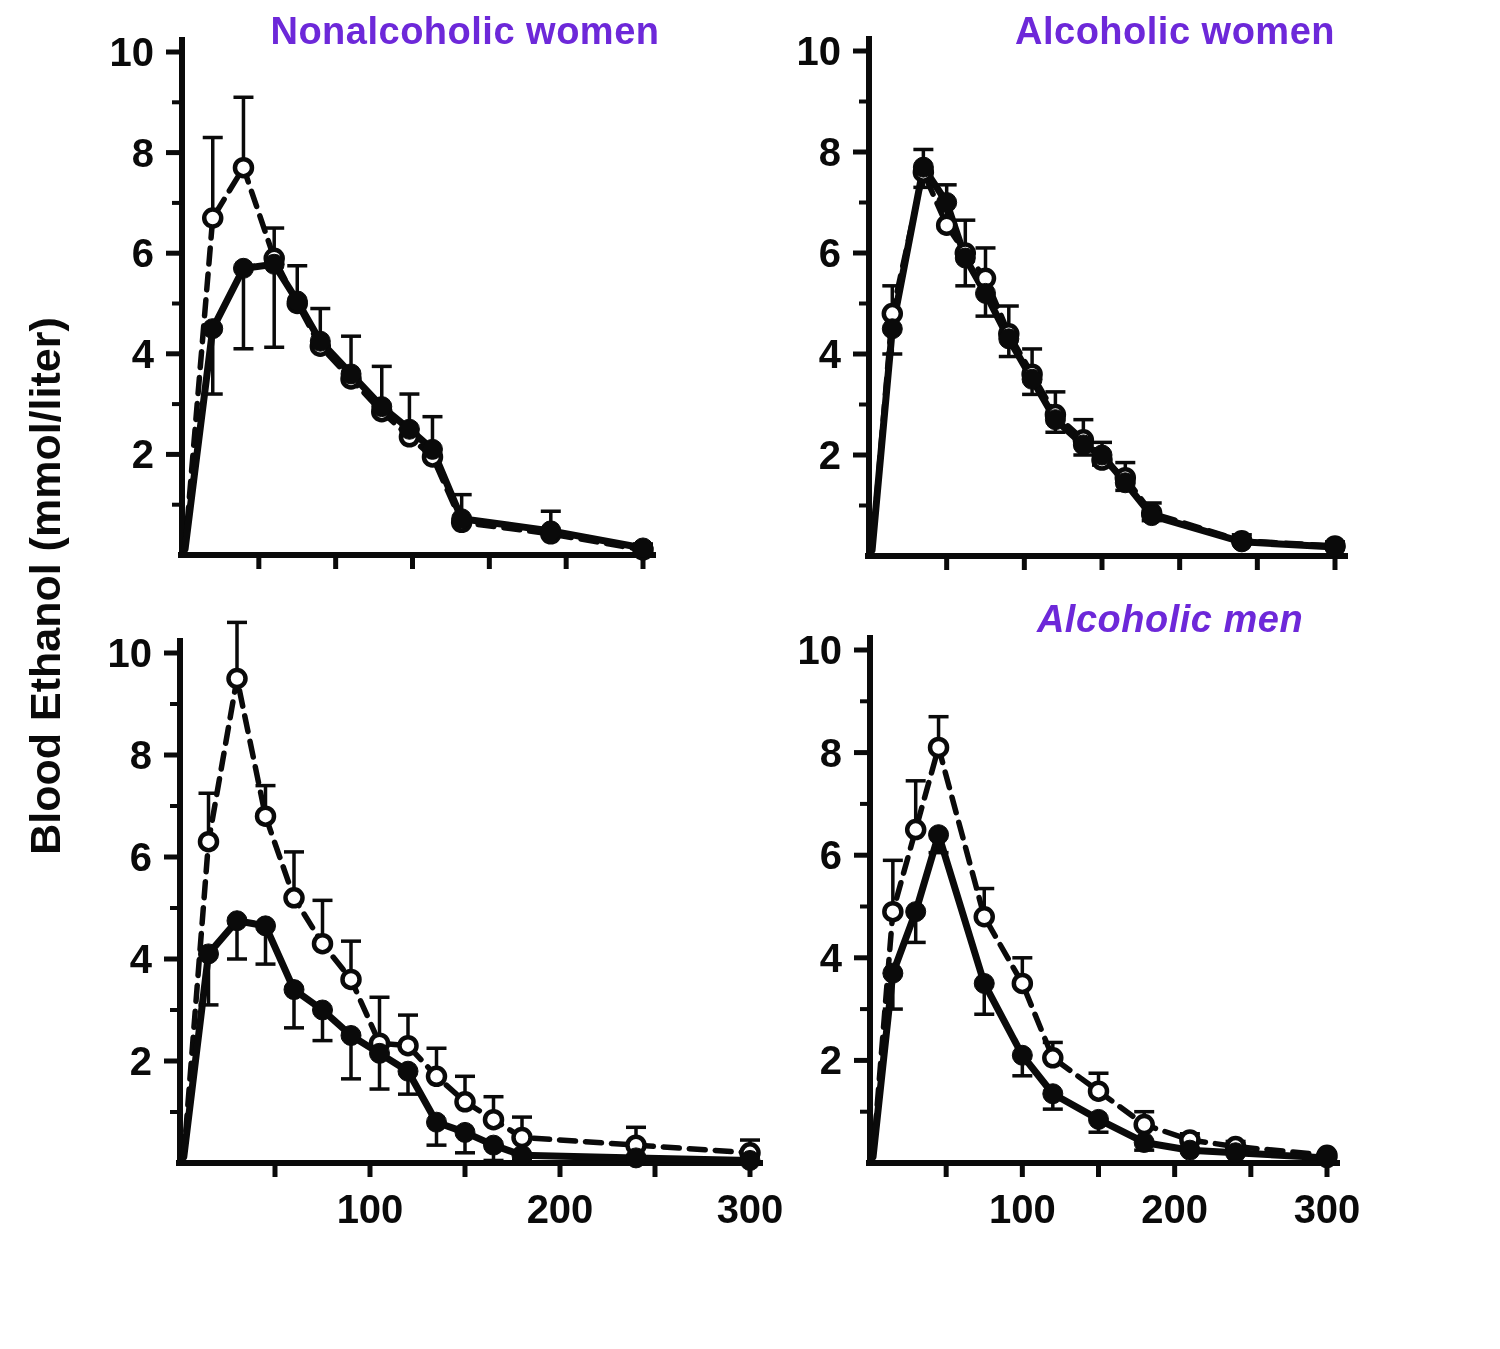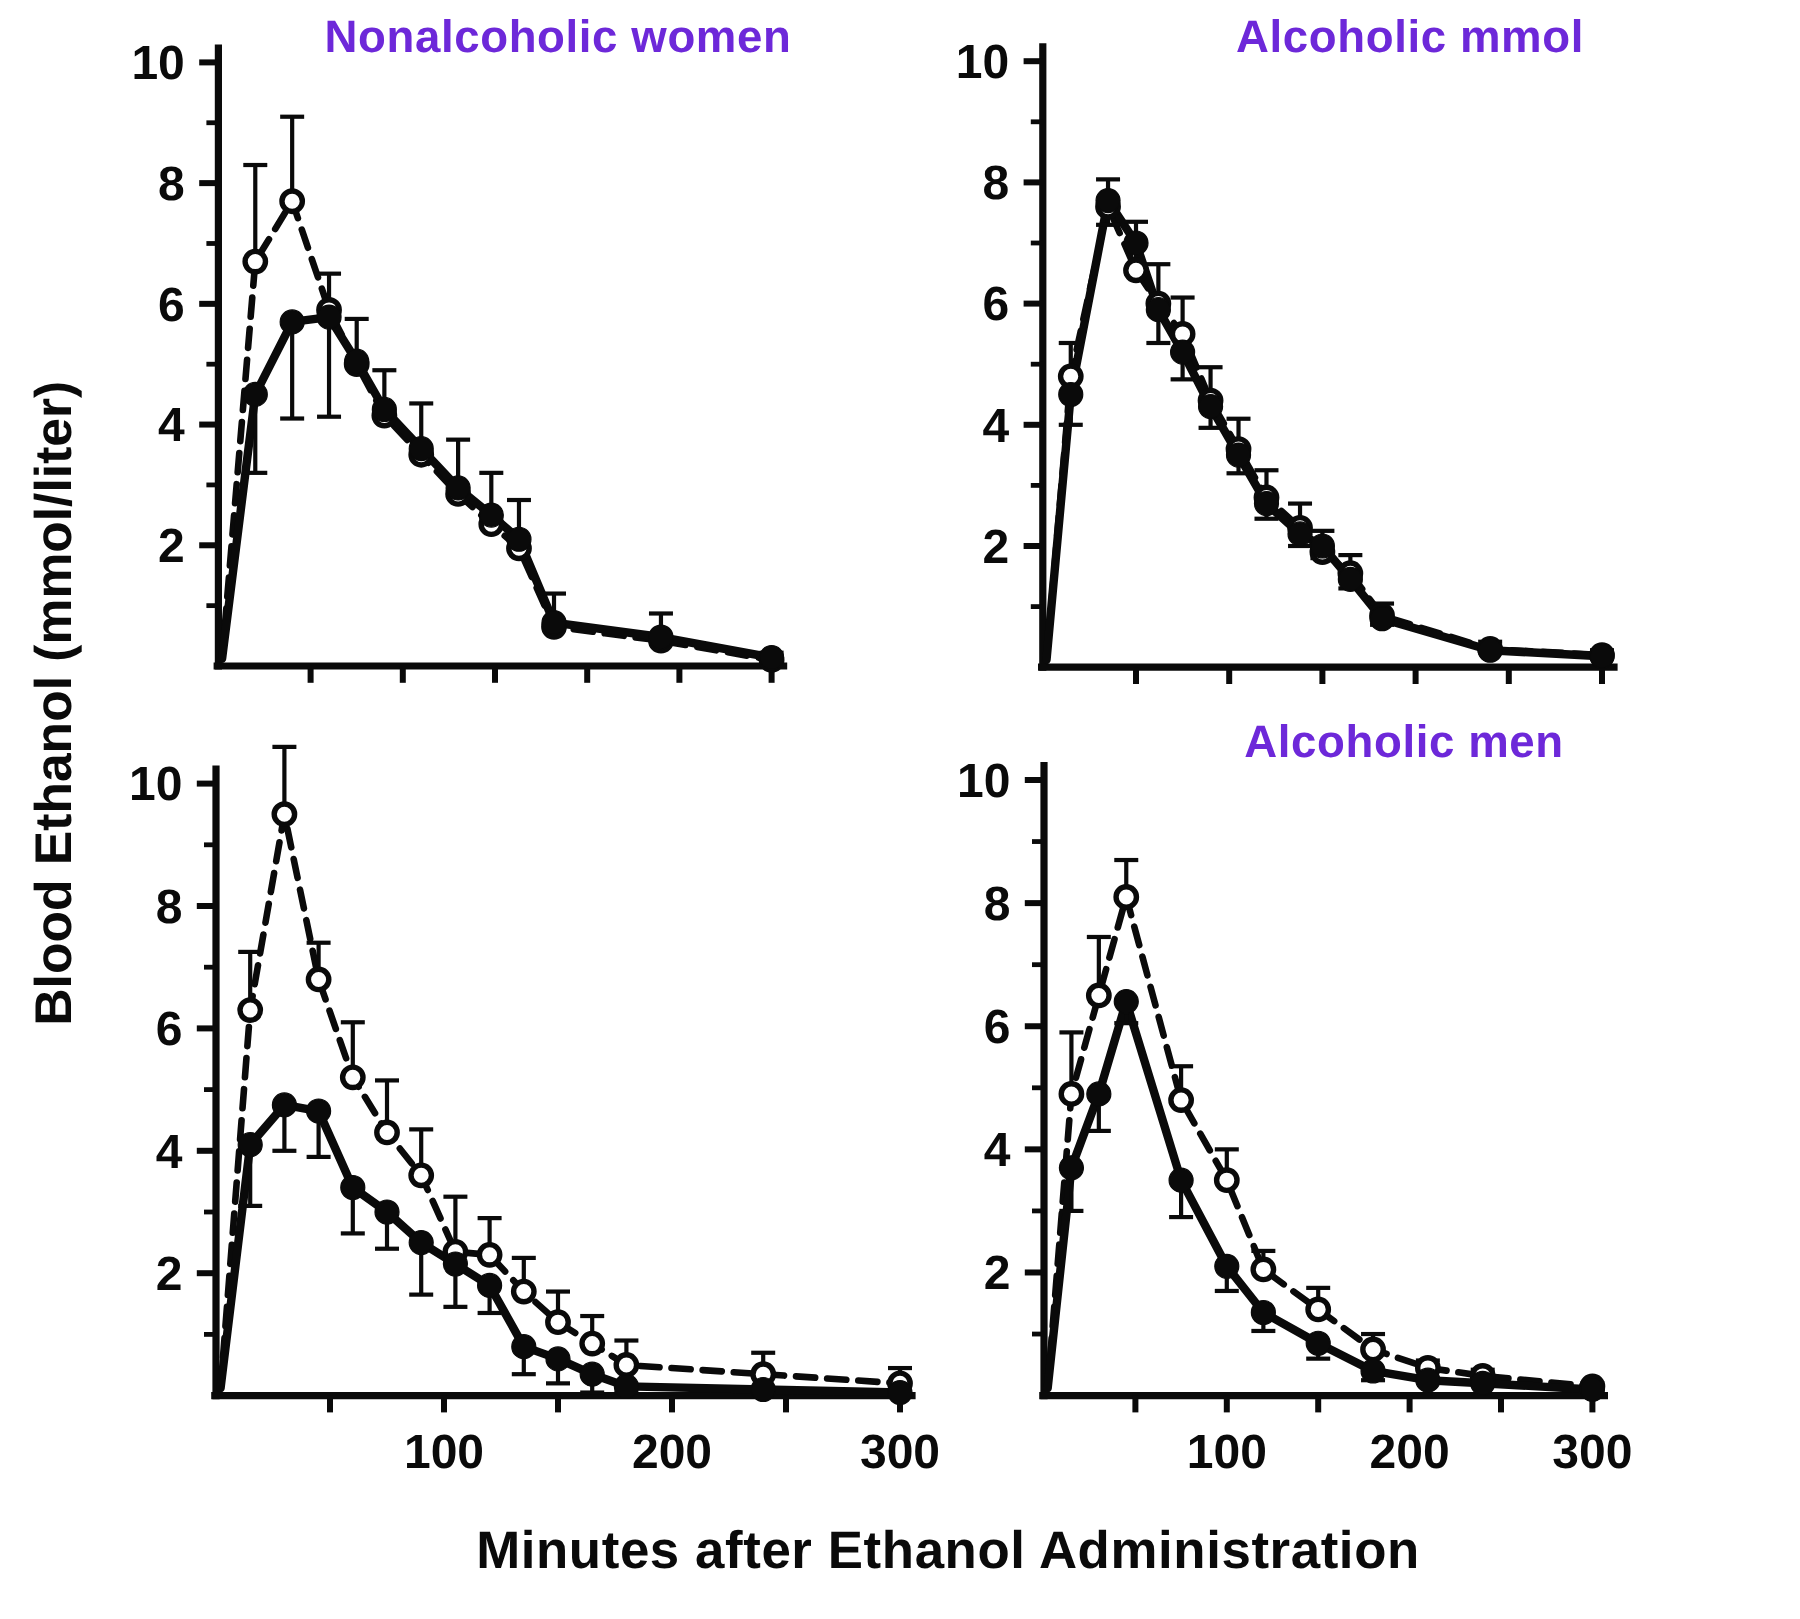--- a/index.html
+++ b/index.html
@@ -23,22 +23,22 @@
   svg.chart{position:absolute;overflow:visible;}
 </style>
 </head>
 <body>
 
 <div id="stage">
 
   <div class="axis-label" id="ylabel">Blood Ethanol (mmol/liter)</div>
 
   <div class="panel-title" style="left:140px;top:10px;width:650px;">Nonalcoholic women</div>
-  <div class="panel-title" style="left:850px;top:10px;width:650px;">Alcoholic mmol</div>
-  <div class="panel-title" style="left:845px;top:598px;width:650px;">Alcoholic men</div>
+  <div class="panel-title" style="left:850px;top:10px;width:650px;">Alcoholic women</div>
+  <div class="panel-title" style="left:845px;top:598px;width:650px;font-style:italic;">Alcoholic men</div>
 
   <svg class="chart" id="chart0" style="left:95px;top:25px;" width="620" height="600">
       <line x1="87" y1="15" x2="87" y2="530" stroke="#0a0a0a" stroke-width="6" stroke-linecap="square"></line>
       <line x1="86" y1="530" x2="558" y2="530" stroke="#0a0a0a" stroke-width="6" stroke-linecap="square"></line>
       <line x1="71" y1="429.4" x2="87" y2="429.4" stroke="#0a0a0a" stroke-width="5"></line>
       <text x="59" y="443.4" text-anchor="end" font-size="40" font-weight="700" fill="#0a0a0a">2</text>
       <line x1="71" y1="328.79999999999995" x2="87" y2="328.79999999999995" stroke="#0a0a0a" stroke-width="5"></line>
       <text x="59" y="342.79999999999995" text-anchor="end" font-size="40" font-weight="700" fill="#0a0a0a">4</text>
       <line x1="71" y1="228.2" x2="87" y2="228.2" stroke="#0a0a0a" stroke-width="5"></line>
       <text x="59" y="242.2" text-anchor="end" font-size="40" font-weight="700" fill="#0a0a0a">6</text>
@@ -415,14 +415,13 @@
       <circle cx="204.25" cy="358.45000000000005" r="10" fill="#0a0a0a" stroke="#0a0a0a"></circle>
       <circle cx="242.33333333333331" cy="430.27" r="10" fill="#0a0a0a" stroke="#0a0a0a"></circle>
       <circle cx="272.8" cy="468.745" r="10" fill="#0a0a0a" stroke="#0a0a0a"></circle>
       <circle cx="318.5" cy="494.395" r="10" fill="#0a0a0a" stroke="#0a0a0a"></circle>
       <circle cx="364.2" cy="517.48" r="10" fill="#0a0a0a" stroke="#0a0a0a"></circle>
       <circle cx="409.9" cy="525.175" r="10" fill="#0a0a0a" stroke="#0a0a0a"></circle>
       <circle cx="455.6" cy="527.74" r="10" fill="#0a0a0a" stroke="#0a0a0a"></circle>
       <circle cx="547" cy="532.87" r="10" fill="#0a0a0a" stroke="#0a0a0a"></circle>
     </svg>
 
-  <div class="axis-label" id="xlabel">Minutes after Ethanol Administration</div>
 </div>
 
 </body></html>

